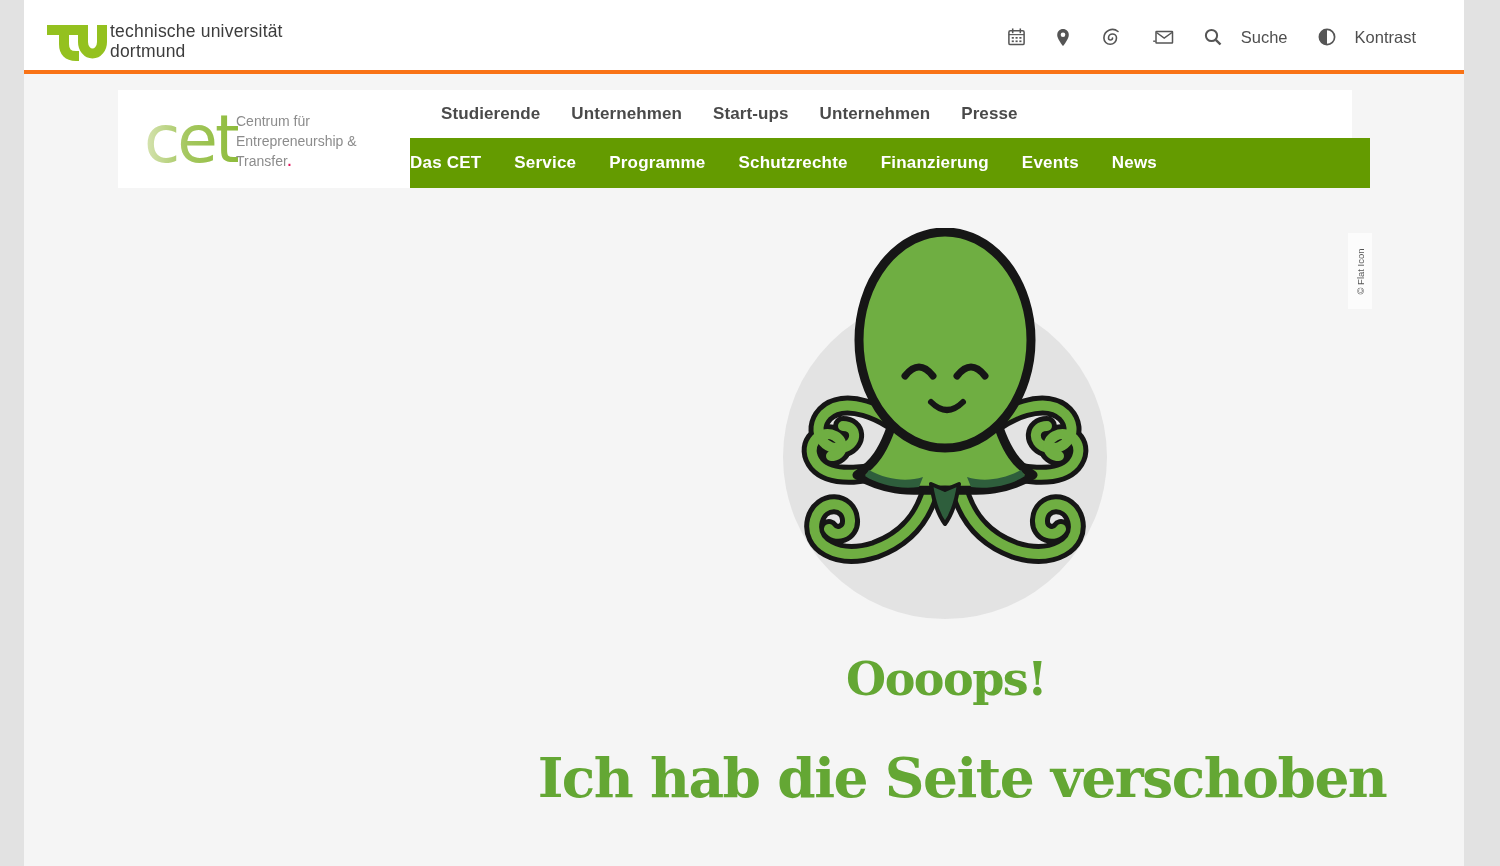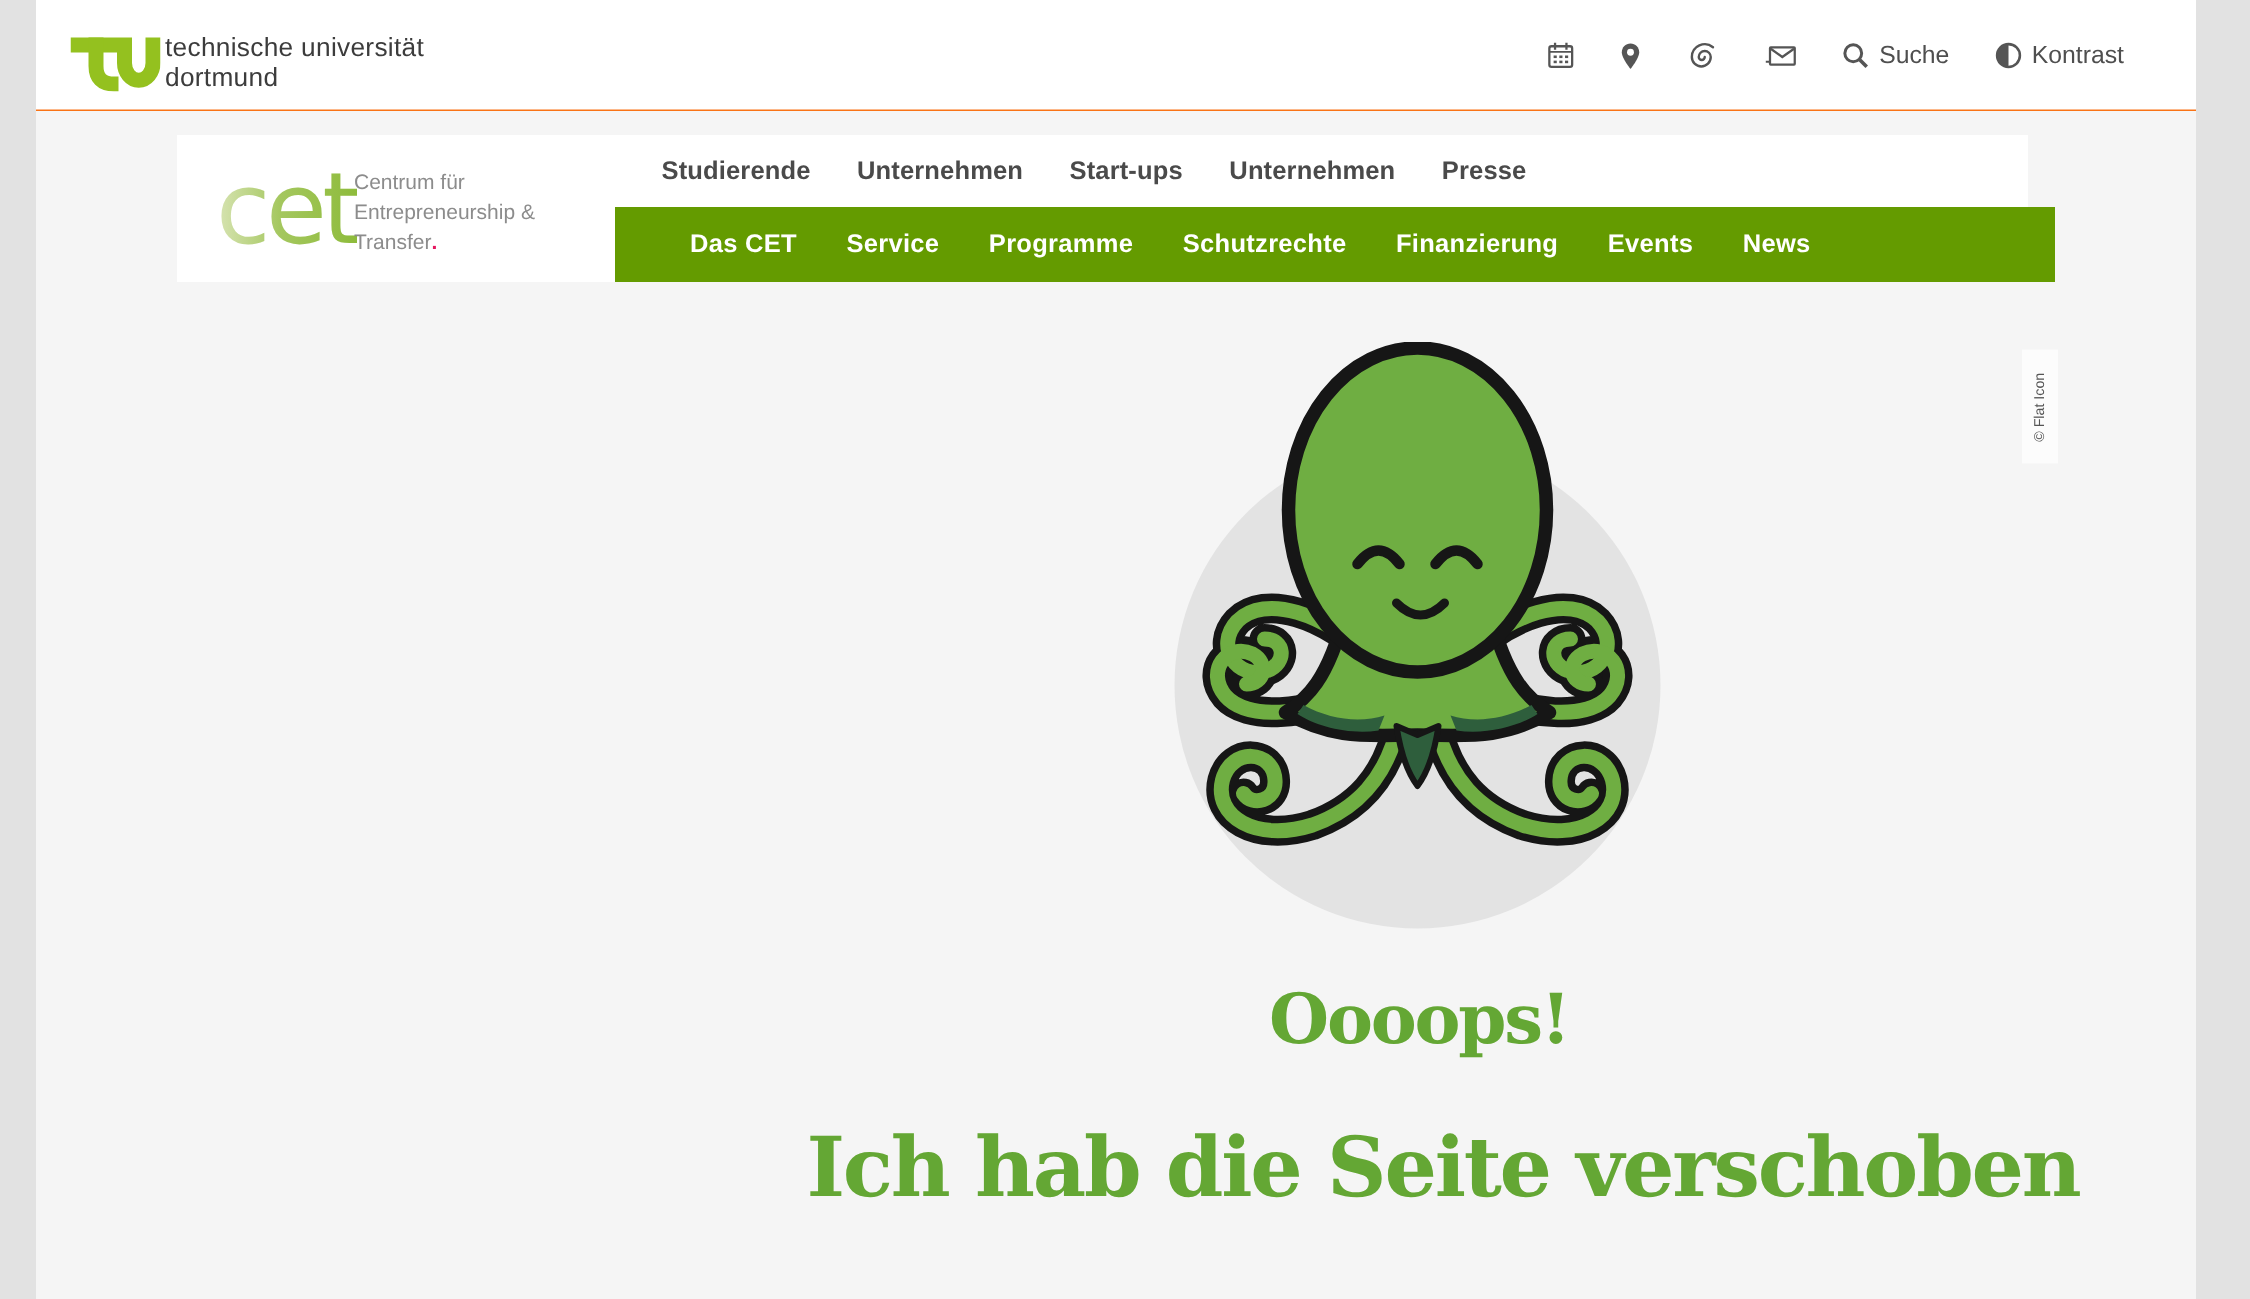--- a/index.html
+++ b/index.html
@@ -2,34 +2,34 @@
 <html><head>
 <meta charset="utf-8">
 <style>
   * { margin:0; padding:0; box-sizing:border-box; }
   html,body { width:1500px; height:866px; }
   body { font-family:"Liberation Sans", sans-serif; background:#e2e2e2; position:relative; overflow:hidden; }
 
   .site { position:absolute; left:24px; top:0; width:1440px; height:866px; background:#f5f5f5; }
 
   
-  .topbar { position:absolute; left:0; top:0; width:1440px; height:74px; background:#ffffff; border-bottom:1px solid #f97316; }
+  .topbar { position:absolute; left:0; top:0; width:1440px; height:74px; background:#ffffff; border-bottom:4px solid #f97316; }
   .tu-logo { position:absolute; left:23px; top:15px; }
   .tu-wordmark { position:absolute; left:86px; top:21px; font-size:17.5px; line-height:20px; color:#3c3c3c; letter-spacing:0.2px; }
   .topbar-right { position:absolute; right:48px; top:0; height:74px; display:flex; align-items:center; gap:30px; }
   .topbar-icon { display:flex; align-items:center; }
-  .topbar-group { display:flex; align-items:center; gap:7px; color:#4f4f4f; font-size:16.5px; cursor:pointer; }
+  .topbar-group { display:flex; align-items:center; gap:19px; color:#4f4f4f; font-size:16.5px; cursor:pointer; }
 
   
   .logo-box { position:absolute; left:94px; top:90px; width:292px; height:98px; background:#ffffff; }
   .cet-caption { position:absolute; left:118px; top:21px; font-size:14px; line-height:20px; color:#8c8c8c; }
   .cet-caption .dot { color:#e5175f; font-weight:bold; }
   .topnav { position:absolute; left:368px; top:90px; width:960px; height:48px; background:#ffffff; display:flex; align-items:center; padding-left:49px; gap:31px; }
   .topnav a { font-size:17px; font-weight:600; color:#4a4a4a; text-decoration:none; letter-spacing:0.1px; }
-  .greennav { position:absolute; left:386px; top:138px; width:960px; height:50px; background:#649b00; display:flex; align-items:center; padding-left:50px; gap:33px; }
+  .greennav { position:absolute; left:386px; top:138px; width:960px; height:50px; background:#649b00; display:flex; align-items:center; gap:33px; }
   .greennav a { font-size:17px; font-weight:700; color:#ffffff; text-decoration:none; letter-spacing:0.2px; }
 
   
   .octopus-wrap { position:absolute; left:749px; top:228px; width:344px; height:400px; }
   .credit { position:absolute; left:1324px; top:233px; width:24px; height:76px; background:#fcfcfc; display:flex; align-items:center; justify-content:center; }
   .credit span { transform:rotate(-90deg); white-space:nowrap; font-size:9.5px; color:#555; }
 
   .error-title { position:absolute; left:522px; top:652px; width:800px; text-align:center;
     font-family:"DejaVu Serif", serif; font-weight:700; font-size:46px; letter-spacing:-1.5px; color:#64a734; }
   .error-message { position:absolute; left:338px; top:745px; width:1200px; text-align:center;

